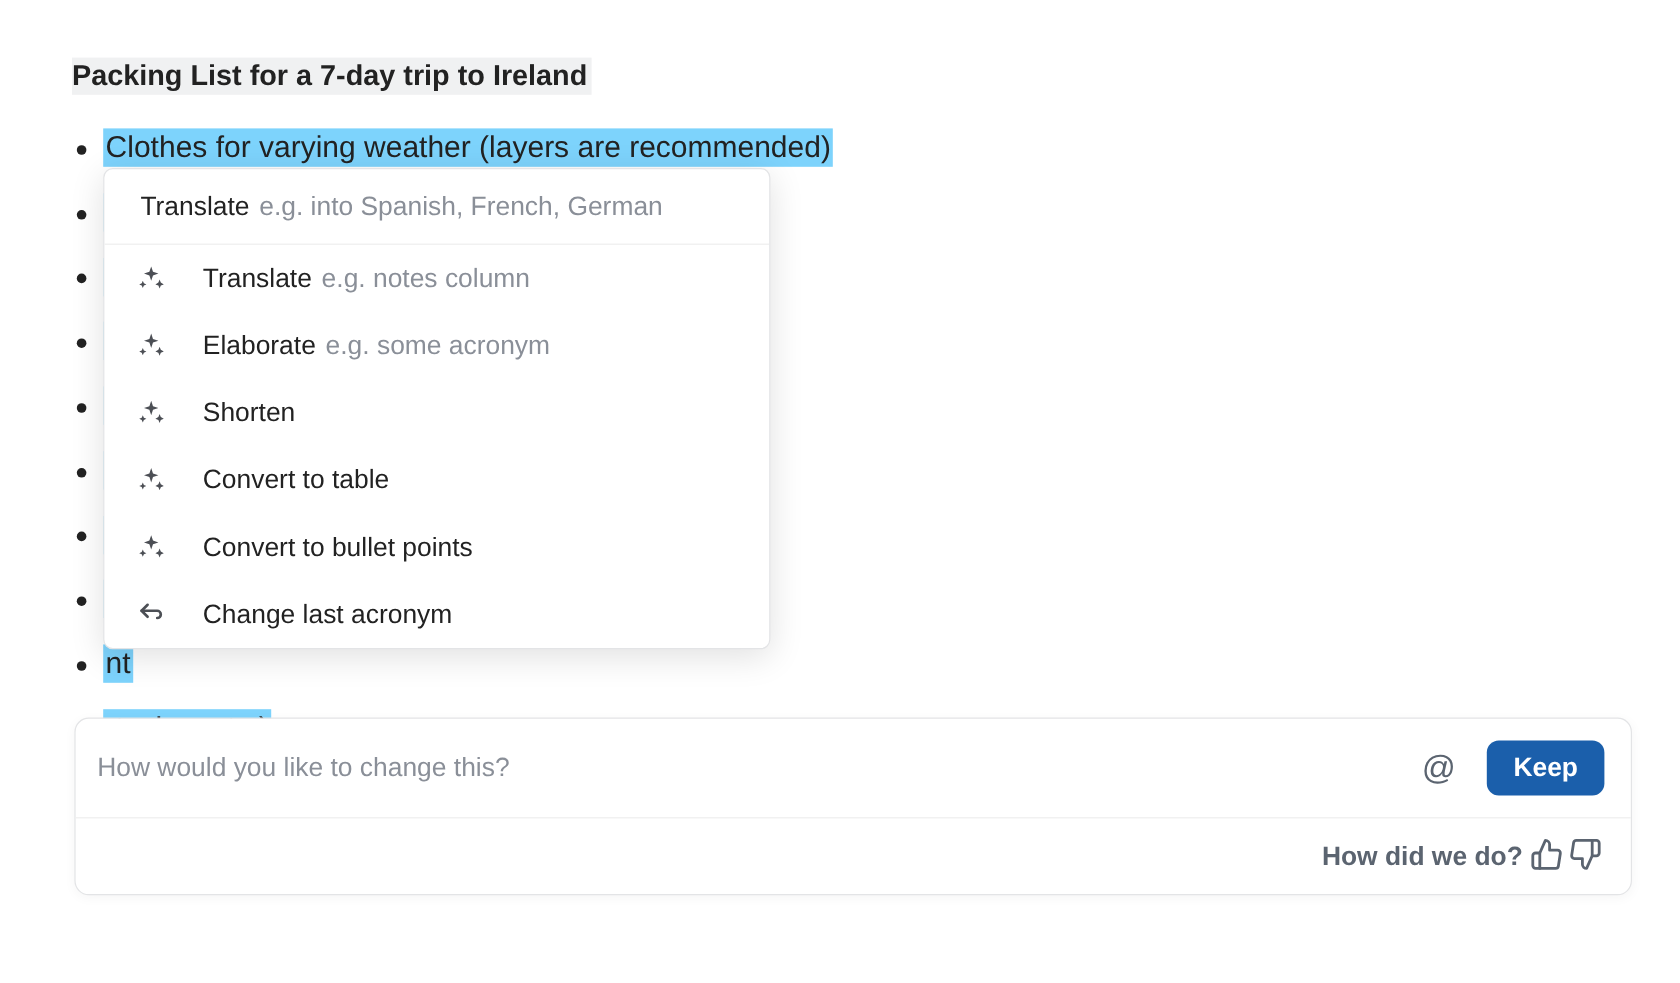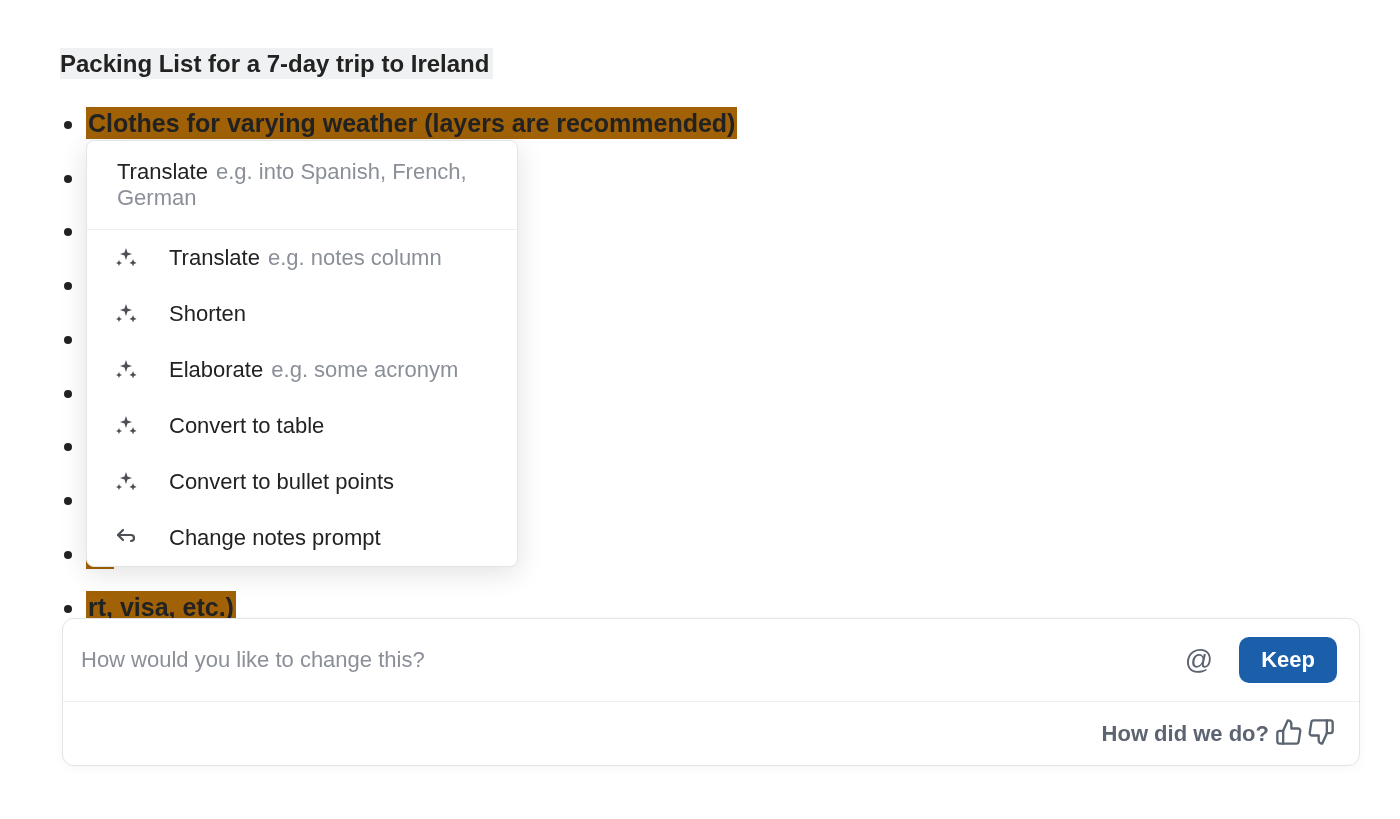--- a/index.html
+++ b/index.html
@@ -43,31 +43,30 @@
     content: "";
     position: absolute;
     left: -22px;
     top: 0.55em;
     width: 8px;
     height: 8px;
     background: #222;
     border-radius: 50%;
   }
   ul.list li span.hl {
-    background: #a16207;
+    background: #7dd3fc;
     padding: 2px 2px;
-    font-weight: bold;
   }
 
   
   .menu {
     position: absolute;
     left: 86px;
     top: 140px;
-    width: 432px;
+    width: 556px;
     background: #fff;
     border: 1px solid #e3e4e6;
     border-radius: 8px;
     box-shadow: 0 6px 28px rgba(0,0,0,0.12);
     z-index: 20;
     overflow: hidden;
   }
   .menu-top {
     padding: 18px 30px 18px 30px;
     font-size: 22px;
@@ -92,21 +91,21 @@
     display: flex;
     justify-content: center;
     color: #4c4f55;
   }
   .menu-item svg { width: 24px; height: 24px; }
 
   
   .promptbar {
     position: absolute;
     left: 62px;
-    top: 618px;
+    top: 598px;
     width: 1298px;
     border: 1px solid #e3e4e6;
     border-radius: 12px;
     background: #fff;
     box-shadow: 0 2px 10px rgba(0,0,0,0.04);
     z-index: 5;
   }
   .promptbar-row1 {
     display: flex;
     align-items: center;
@@ -194,31 +193,31 @@
     <span><span>Translate</span>
     <span class="hint">e.g. notes column</span></span>
   </div>
 
   <div class="menu-item">
     <span class="icon">
       <svg viewBox="0 0 24 24" fill="currentColor">
           <path d="M12 2l1.5 4.5L18 8l-4.5 1.5L12 14l-1.5-4.5L6 8l4.5-1.5L12 2zM5 14l.9 2.1L8 17l-2.1.9L5 20l-.9-2.1L2 17l2.1-.9L5 14zM19 13l1 2.5L22.5 17 20 18l-1 2.5L18 18l-2.5-1L18 15.5 19 13z"></path>
         </svg>
     </span>
-    <span>Shorten</span>
-  </div>
-
-  <div class="menu-item">
-    <span class="icon">
-      <svg viewBox="0 0 24 24" fill="currentColor">
-          <path d="M12 2l1.5 4.5L18 8l-4.5 1.5L12 14l-1.5-4.5L6 8l4.5-1.5L12 2zM5 14l.9 2.1L8 17l-2.1.9L5 20l-.9-2.1L2 17l2.1-.9L5 14zM19 13l1 2.5L22.5 17 20 18l-1 2.5L18 18l-2.5-1L18 15.5 19 13z"></path>
-        </svg>
-    </span>
     <span><span>Elaborate</span>
     <span class="hint">e.g. some acronym</span></span>
+  </div>
+
+  <div class="menu-item">
+    <span class="icon">
+      <svg viewBox="0 0 24 24" fill="currentColor">
+          <path d="M12 2l1.5 4.5L18 8l-4.5 1.5L12 14l-1.5-4.5L6 8l4.5-1.5L12 2zM5 14l.9 2.1L8 17l-2.1.9L5 20l-.9-2.1L2 17l2.1-.9L5 14zM19 13l1 2.5L22.5 17 20 18l-1 2.5L18 18l-2.5-1L18 15.5 19 13z"></path>
+        </svg>
+    </span>
+    <span>Shorten</span>
   </div>
 
 
   <div class="menu-item">
     <span class="icon">
       <svg viewBox="0 0 24 24" fill="currentColor">
           <path d="M12 2l1.5 4.5L18 8l-4.5 1.5L12 14l-1.5-4.5L6 8l4.5-1.5L12 2zM5 14l.9 2.1L8 17l-2.1.9L5 20l-.9-2.1L2 17l2.1-.9L5 14zM19 13l1 2.5L22.5 17 20 18l-1 2.5L18 18l-2.5-1L18 15.5 19 13z"></path>
         </svg>
     </span>
     <span>Convert to table</span>
@@ -233,21 +232,21 @@
     <span>Convert to bullet points</span>
   </div>
 
   <div class="menu-item">
     <span class="icon">
       <svg viewBox="0 0 24 24" fill="none" stroke="currentColor" stroke-width="2.2" stroke-linecap="round" stroke-linejoin="round">
           <path d="M9 14l-5-5 5-5"></path>
           <path d="M4 9h13a3 3 0 0 1 0 6"></path>
         </svg>
     </span>
-    <span>Change notes prompt</span>
+    <span>Change last acronym</span>
   </div>
 </div>
 
 <div class="promptbar">
   <div class="promptbar-row1">
     <input type="text" placeholder="How would you like to change this?" style="">
     <span class="at-btn">@</span>
     <button class="keep-btn">Keep</button>
   </div>
   <div class="promptbar-row2">

